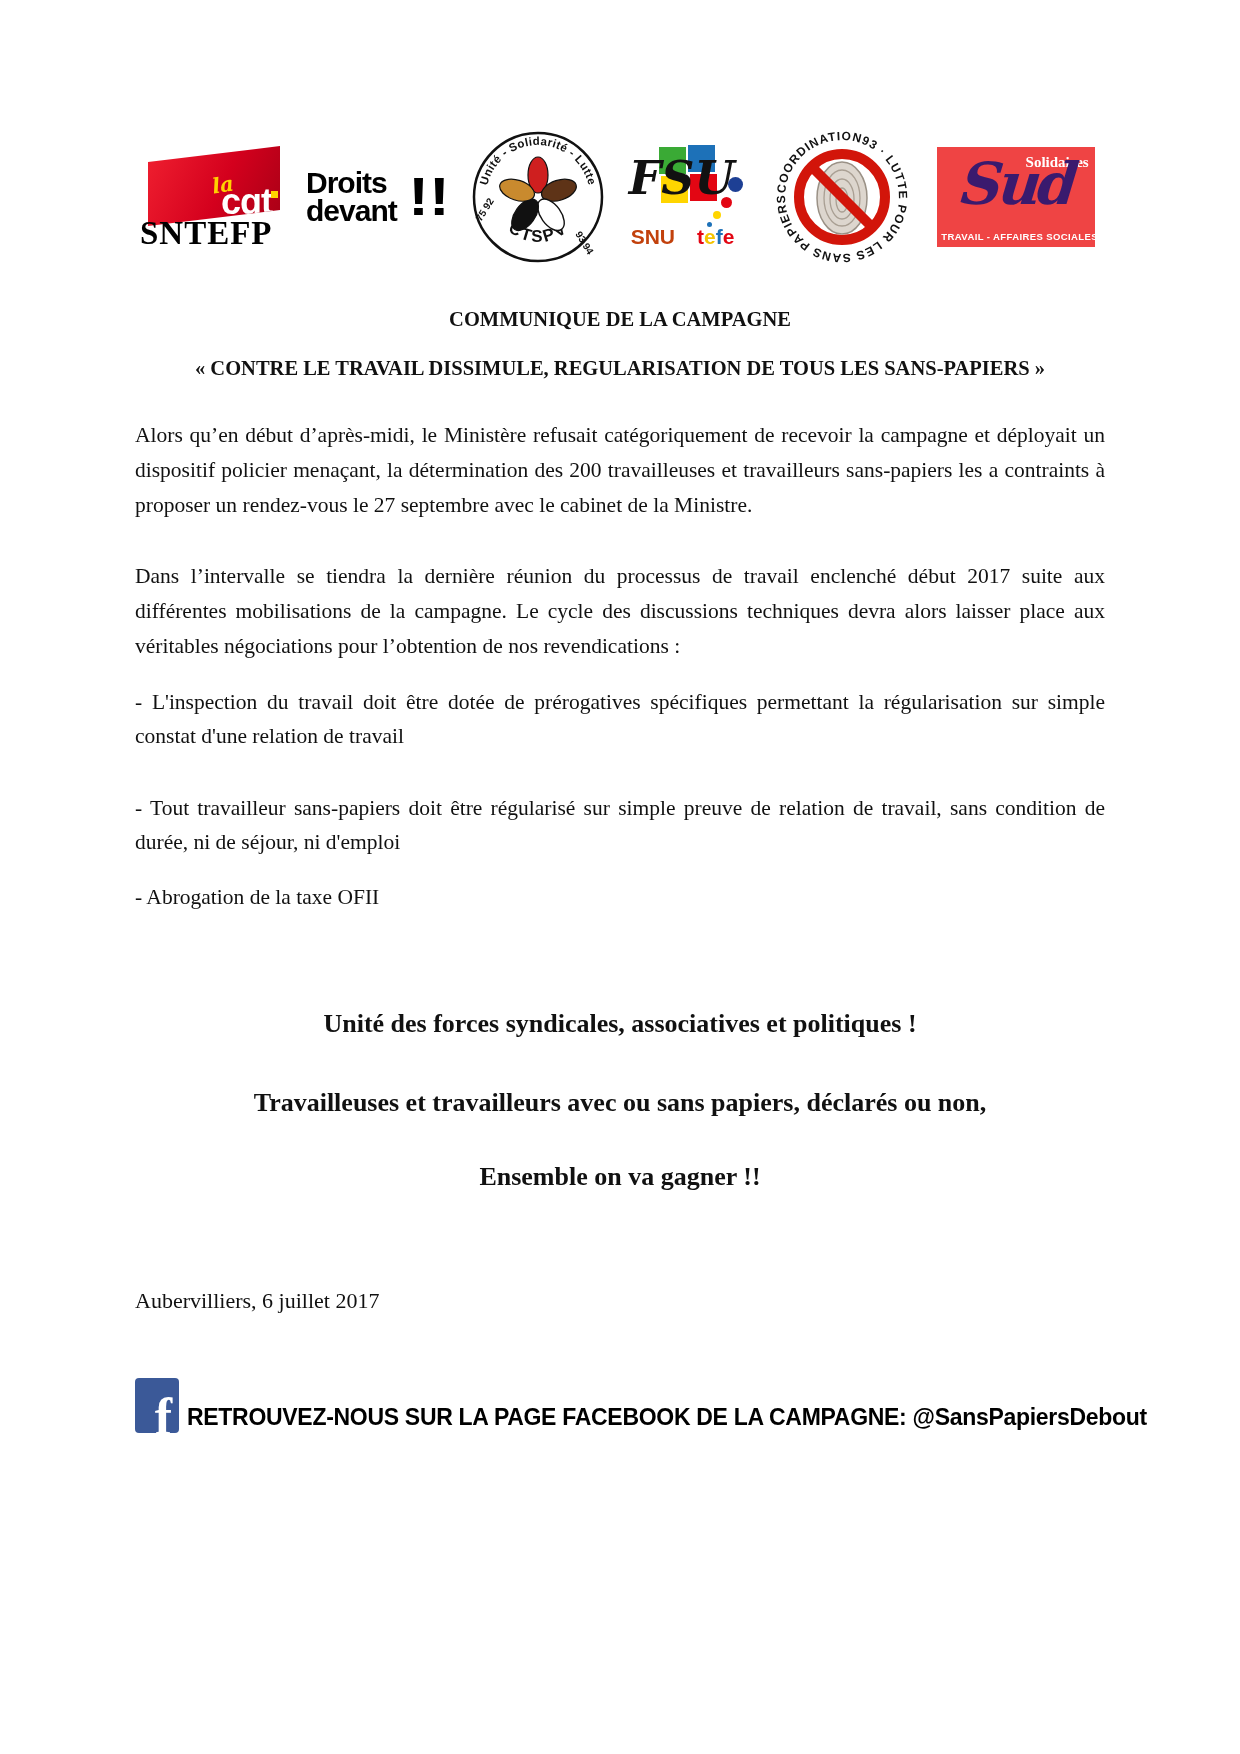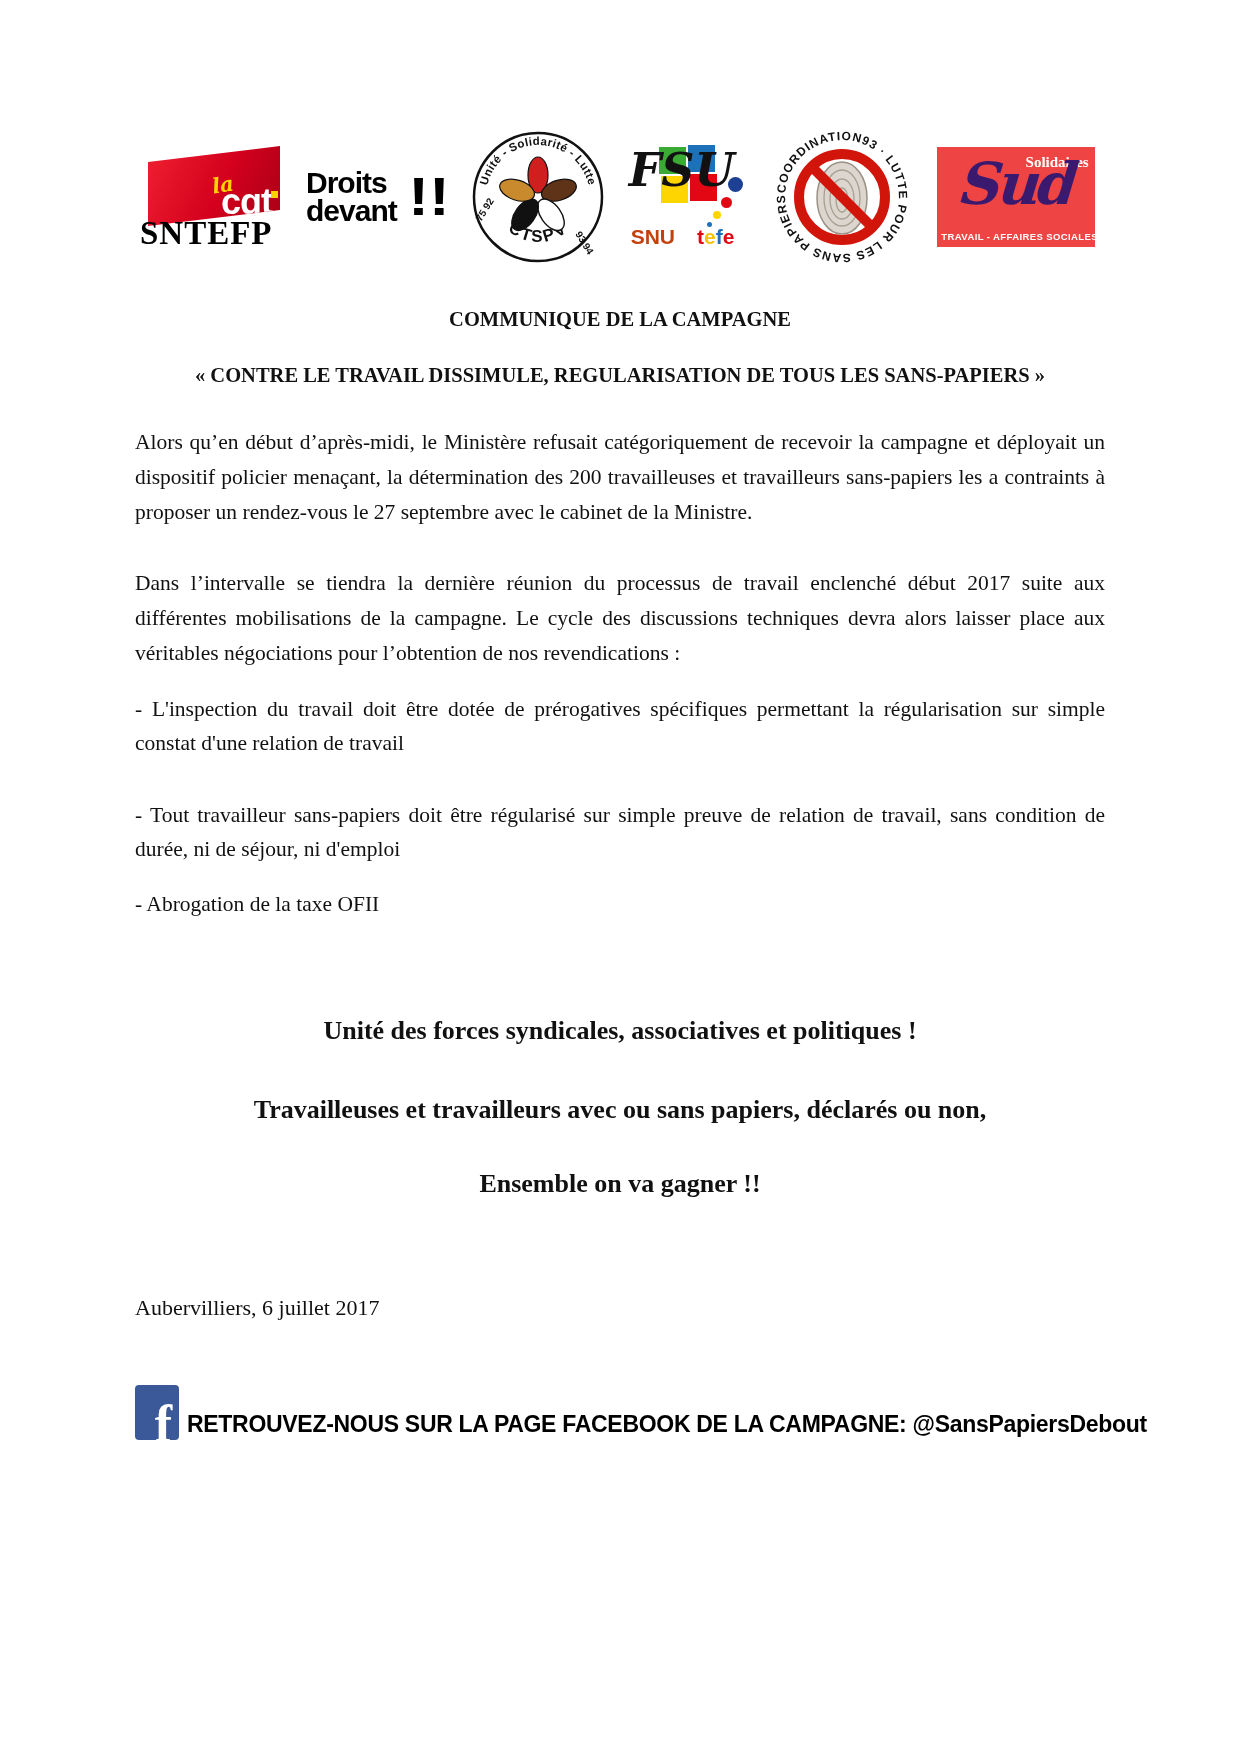--- a/index.html
+++ b/index.html
@@ -51,21 +51,21 @@
   .ctspv-nums { font-family:"Liberation Sans", sans-serif; font-size:10px; font-weight:bold; fill:#111; }
 
   
   .logo-fsu { width:118px; height:104px; }
   .fsu-sq { position:absolute; width:27px; height:27px; }
   .sq-green { left:30px; top:2px;  background:#3aaa35; }
   .sq-blue  { left:59px; top:0;    background:#1d71b8; }
   .sq-yellow{ left:32px; top:31px; background:#ffd500; }
   .sq-red   { left:61px; top:29px; background:#e30613; }
   .fsu-word {
-    position:absolute; left:0; top:2px;
+    position:absolute; left:0; top:10px;
     font-family:"DejaVu Serif", serif; font-style:italic; font-weight:bold;
     font-size:46px; line-height:1; color:#111;
   }
   .fsu-dot { position:absolute; border-radius:50%; }
   .dot-1 { width:15px; height:15px; background:#1d3f94; left:99px; top:32px; }
   .dot-2 { width:11px; height:11px; background:#e30613; left:92px; top:52px; }
   .dot-3 { width:8px;  height:8px;  background:#ffd500; left:84px; top:66px; }
   .dot-4 { width:5px;  height:5px;  background:#1d71b8; left:78px; top:77px; }
   .fsu-sub { position:absolute; left:2px; bottom:0; font-family:"Liberation Sans", sans-serif; font-weight:900; font-size:21px; letter-spacing:0; }
   .snu { color:#c2410c; margin-right:22px; }
@@ -97,21 +97,21 @@
     font-size:9.5px; color:#fff; letter-spacing:0.4px;
   }
 
   
   .content { margin:0 135px; }
   .doc-type {
     margin-top:36px; text-align:center;
     font-weight:bold; font-size:20.5px;
   }
   .doc-campaign {
-    margin-top:33px; text-align:center;
+    margin-top:26px; text-align:center;
     font-weight:bold; font-size:20.5px;
   }
   .doc-title {
     margin-top:140px; text-align:center;
     font-weight:bold; font-size:31px; line-height:1.2;
   }
   .body-par {
     text-align:justify; font-size:21.5px; line-height:35px;
   }
   .par-1 { margin-top:42px; }

